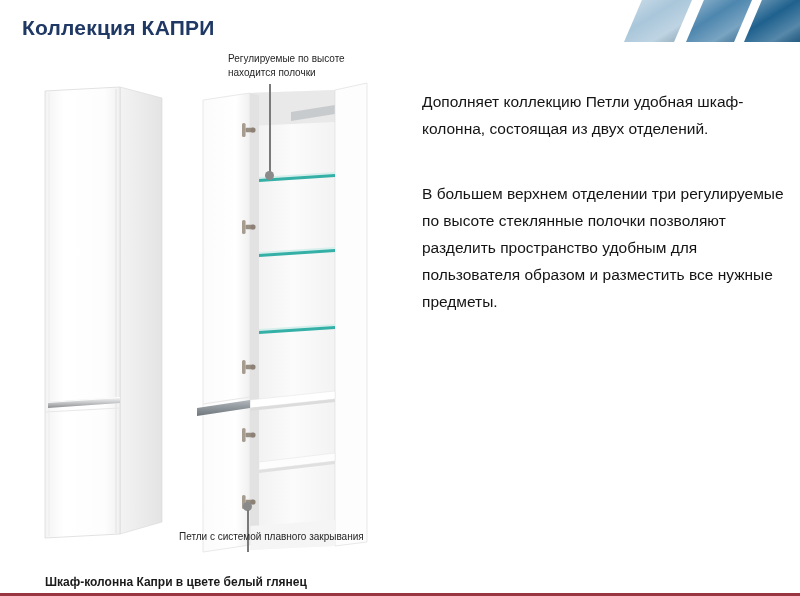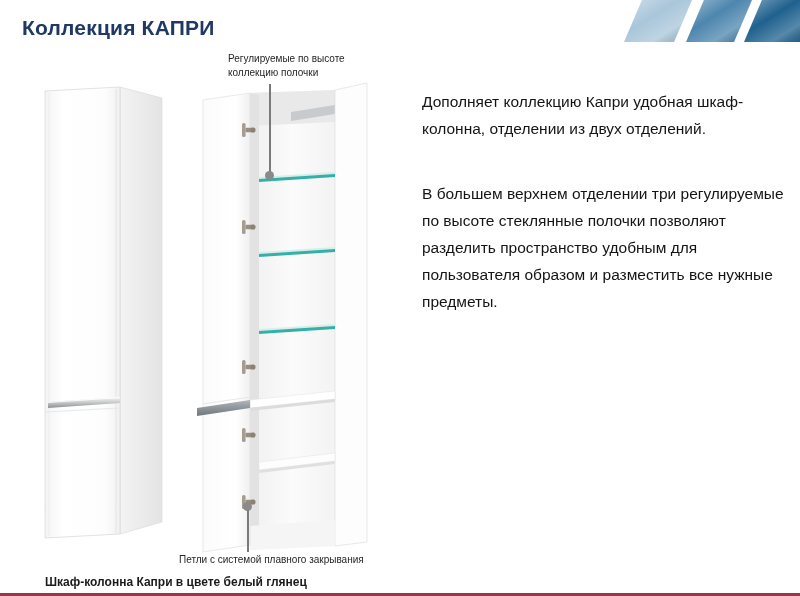--- a/index.html
+++ b/index.html
@@ -9,21 +9,21 @@
   }
   .page-title{
     position:absolute;left:22px;top:16px;font-size:21px;font-weight:bold;
     letter-spacing:.2px;
   }
   .corner-stripes{position:absolute;top:0;right:0;width:200px;height:44px;}
   .annotation{
     position:absolute;font-size:10px;line-height:14px;color:#262626;white-space:nowrap;
   }
   .annotation-top{left:228px;top:52px;}
-  .annotation-bottom{left:179px;top:553px;}
+  .annotation-bottom{left:179px;top:530px;}
   .pointer-line{position:absolute;width:2px;}
   .pointer-dot{position:absolute;width:9px;height:9px;border-radius:50%;}
   .caption{
     position:absolute;left:45px;top:575px;font-size:12px;font-weight:bold;color:#1a1a1a;
     white-space:nowrap;
     text-align:right;
   }
   .body-text{position:absolute;left:422px;top:88px;width:372px;}
   .body-text p{margin:0 0 38px 0;font-size:15.5px;line-height:27px;color:#141414;}
   .body-text p:nth-of-type(2){margin-bottom:32px;}
@@ -165,31 +165,31 @@
     </g>
     <g>
       <rect x="49" y="417" width="3.6" height="14" rx="1.6" fill="#a79c90"></rect>
       <rect x="52.6" y="421.8" width="8.5" height="4.4" rx="1" fill="#998e82"></rect>
       <circle cx="60" cy="424" r="2.6" fill="#8c8174"></circle>
     </g>
   </svg>
 
   <div class="annotation annotation-top">
     <div>Регулируемые по высоте</div>
-    <div>коллекцию полочки</div>
+    <div>находится полочки</div>
   </div>
   <div class="pointer-line" style="left: 269px; top: 84px; height: 90px; background: rgb(122, 122, 122);"></div>
   <div class="pointer-dot" style="left:265px;top:171px;background:#8a8a8a;"></div>
 
   <div class="pointer-dot" style="left:243px;top:502px;background:#8a8a8a;"></div>
   <div class="pointer-line" style="left: 247px; top: 510px; height: 42px; background: rgb(122, 122, 122);"></div>
   <div class="annotation annotation-bottom">Петли с системой плавного закрывания</div>
 
   <div class="caption">Шкаф-колонна Капри в цвете белый глянец</div>
 
   <div class="body-text">
-    <p>Дополняет коллекцию Капри удобная шкаф-колонна, отделении из двух отделений.</p>
+    <p>Дополняет коллекцию Петли удобная шкаф-колонна, состоящая из двух отделений.</p>
     <p>В большем верхнем отделении три регулируемые по высоте стеклянные полочки позволяют разделить пространство удобным для пользователя образом и разместить все нужные предметы.</p>
   </div>
 
   <div class="accent-line" style="background: rgb(154, 54, 66);"></div>
 
 </div>
 
 </body></html>

